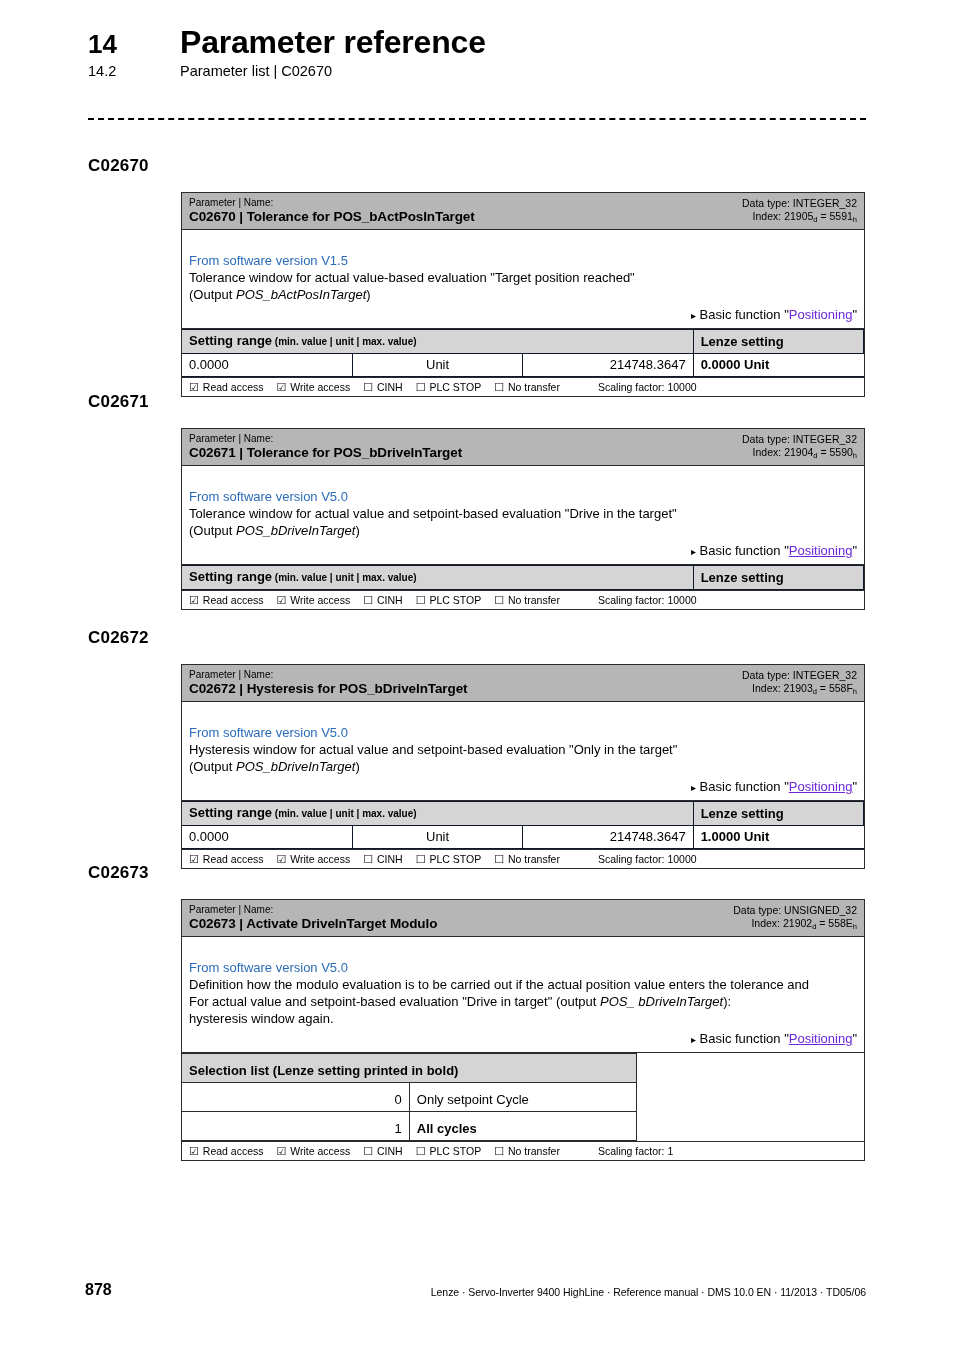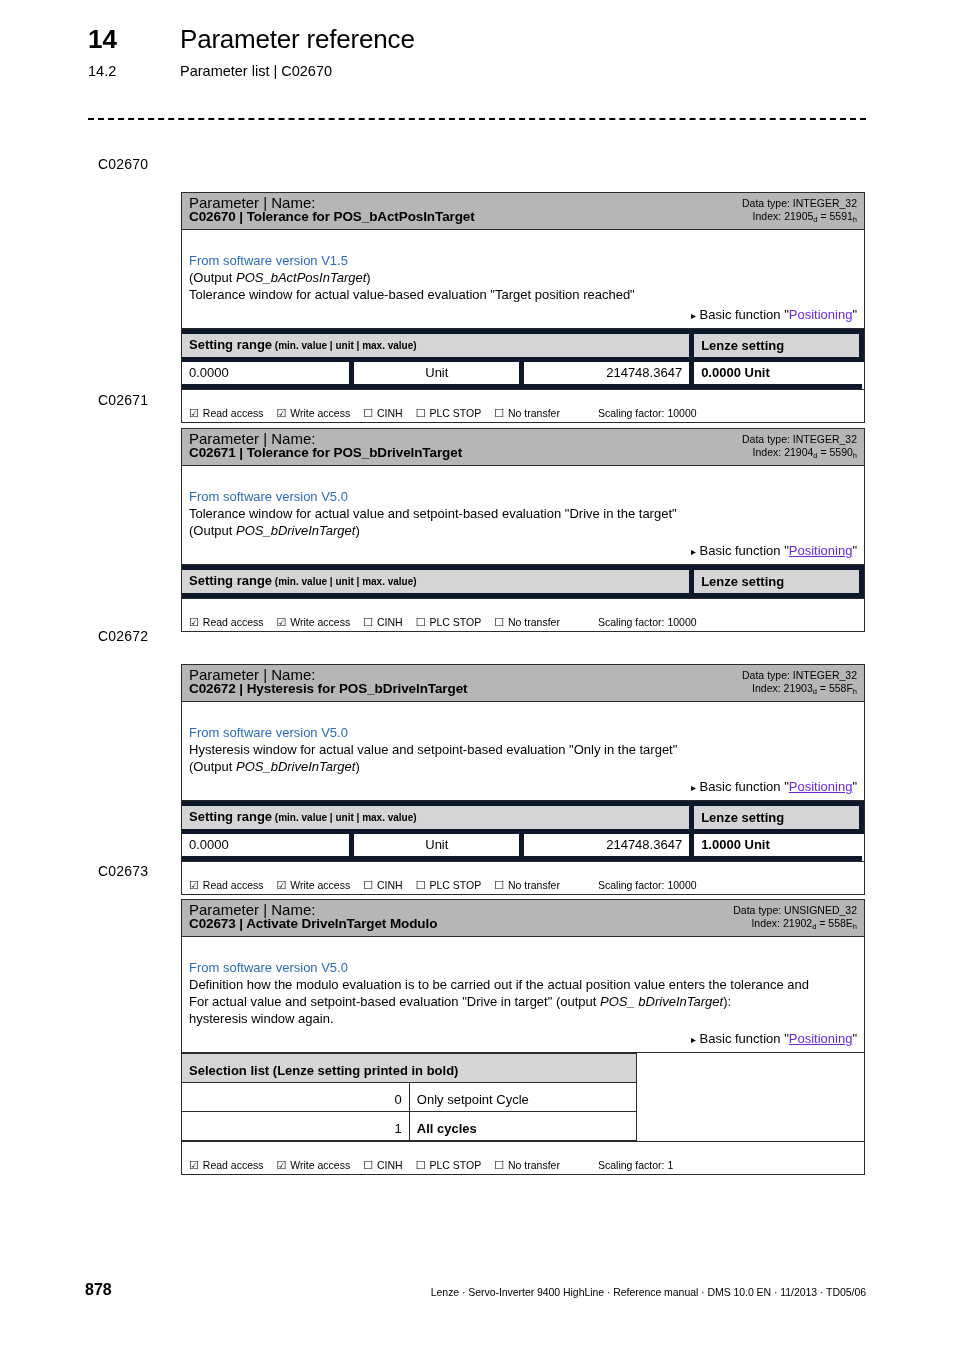--- a/index.html
+++ b/index.html
@@ -28,22 +28,22 @@
     display: flex;
     align-items: baseline;
   }
   .hdr-chapnum {
     font-size: 26px;
     font-weight: bold;
     width: 92px;
     letter-spacing: 0px;
   }
   .hdr-chaptitle {
-    font-size: 26px;
-    font-weight: normal;
+    font-size: 32px;
+    font-weight: bold;
     letter-spacing: -0.2px;
   }
   .hdr-row2 {
     position: absolute;
     left: 88px; top: 63px;
     display: flex;
     align-items: baseline;
   }
   .hdr-secnum {
     font-size: 14.5px;
@@ -56,23 +56,23 @@
     position: absolute;
     left: 88px; top: 118px;
     width: 778px;
     height: 0;
     border-top: 2px dashed #000000;
   }
 
   
   .margin-label {
     position: absolute;
-    left: 98px;
-    font-size: 14px;
-    font-weight: normal;
+    left: 88px;
+    font-size: 17px;
+    font-weight: bold;
     letter-spacing: 0.2px;
   }
   .param-box {
     position: absolute;
     left: 181px;
     width: 684px;
     border: 1px solid #2b2b2b;
     box-sizing: border-box;
     background: #ffffff;
   }
@@ -81,21 +81,21 @@
   .pb-head {
     background: #b6b6b6;
     border-bottom: 1px solid #2b2b2b;
     padding: 3px 7px 4px 7px;
     position: relative;
     min-height: 34px;
     box-sizing: border-box;
   }
   .pb-head-left { }
   .pb-kicker {
-    font-size: 15px;
+    font-size: 10px;
     line-height: 13px;
     font-weight: normal;
   }
   .pb-title {
     font-size: 13.5px;
     font-weight: bold;
     line-height: 16px;
     letter-spacing: -0.1px;
   }
   .pb-head-right {
@@ -139,21 +139,21 @@
   }
   .pb-link.nounder { text-decoration: none; }
 
   
   .pb-tbl {
     width: 100%;
     border-collapse: collapse;
     table-layout: fixed;
   }
   .pb-tbl td {
-    border: 5px solid #0f172a;
+    border: 1px solid #0f172a;
     padding: 2px 7px 3px 7px;
     font-size: 13px;
     line-height: 17px;
     vertical-align: middle;
   }
   .pb-tbl tr.hdr td {
     background: #d5d5d5;
     font-weight: bold;
   }
   .pb-tbl tr.hdr td .note {
@@ -195,21 +195,21 @@
     border-right: none;
     border-top: none;
     border-bottom: none;
     background: #ffffff;
   }
   .sel-tbl tr.hdr td.sel-empty { background: #ffffff; }
 
   
   .pb-access {
     border-top: 1px solid #2b2b2b;
-    padding: 16px 7px 2px 7px;
+    padding: 2px 7px 2px 7px;
     font-size: 10.5px;
     line-height: 14px;
     display: flex;
     align-items: flex-end;
     background: #ffffff;
   }
   .acc-item { margin-right: 13px; white-space: nowrap; }
   .acc-item .bx { font-size: 11px; margin-right: 1px; }
   .acc-scale { margin-left: 25px; white-space: nowrap; }
 
@@ -255,22 +255,22 @@
           <div class="pb-kicker">Parameter | Name:</div>
           <div class="pb-title">C02670 | Tolerance for POS_bActPosInTarget</div>
         </div>
         <div class="pb-head-right">
           <div>Data type: INTEGER_32</div>
           <div>Index: 21905<span class="sub">d</span> = 5591<span class="sub">h</span></div>
         </div>
       </div>
       <div class="pb-desc">
         <div class="pb-ver">From software version V1.5</div>
+        <div class="pb-text">Tolerance window for actual value-based evaluation "Target position reached"</div>
         <div class="pb-text"><span>(Output </span><i>POS_bActPosInTarget</i><span>)</span></div>
-        <div class="pb-text">Tolerance window for actual value-based evaluation "Target position reached"</div>
         <div class="pb-xref"><span class="tri">▸</span> <span>Basic function </span><span>"</span><span class="pb-link nounder">Positioning</span><span>"</span></div>
       </div>
       <table class="pb-tbl">
         <tbody>
           <tr class="hdr">
             <td class="c-rangehdr" colspan="3"><span>Setting range</span><span class="note"> (min. value | unit | max. value)</span></td>
             <td>Lenze setting</td>
           </tr>
           <tr>
             <td class="c-min">0.0000</td>

